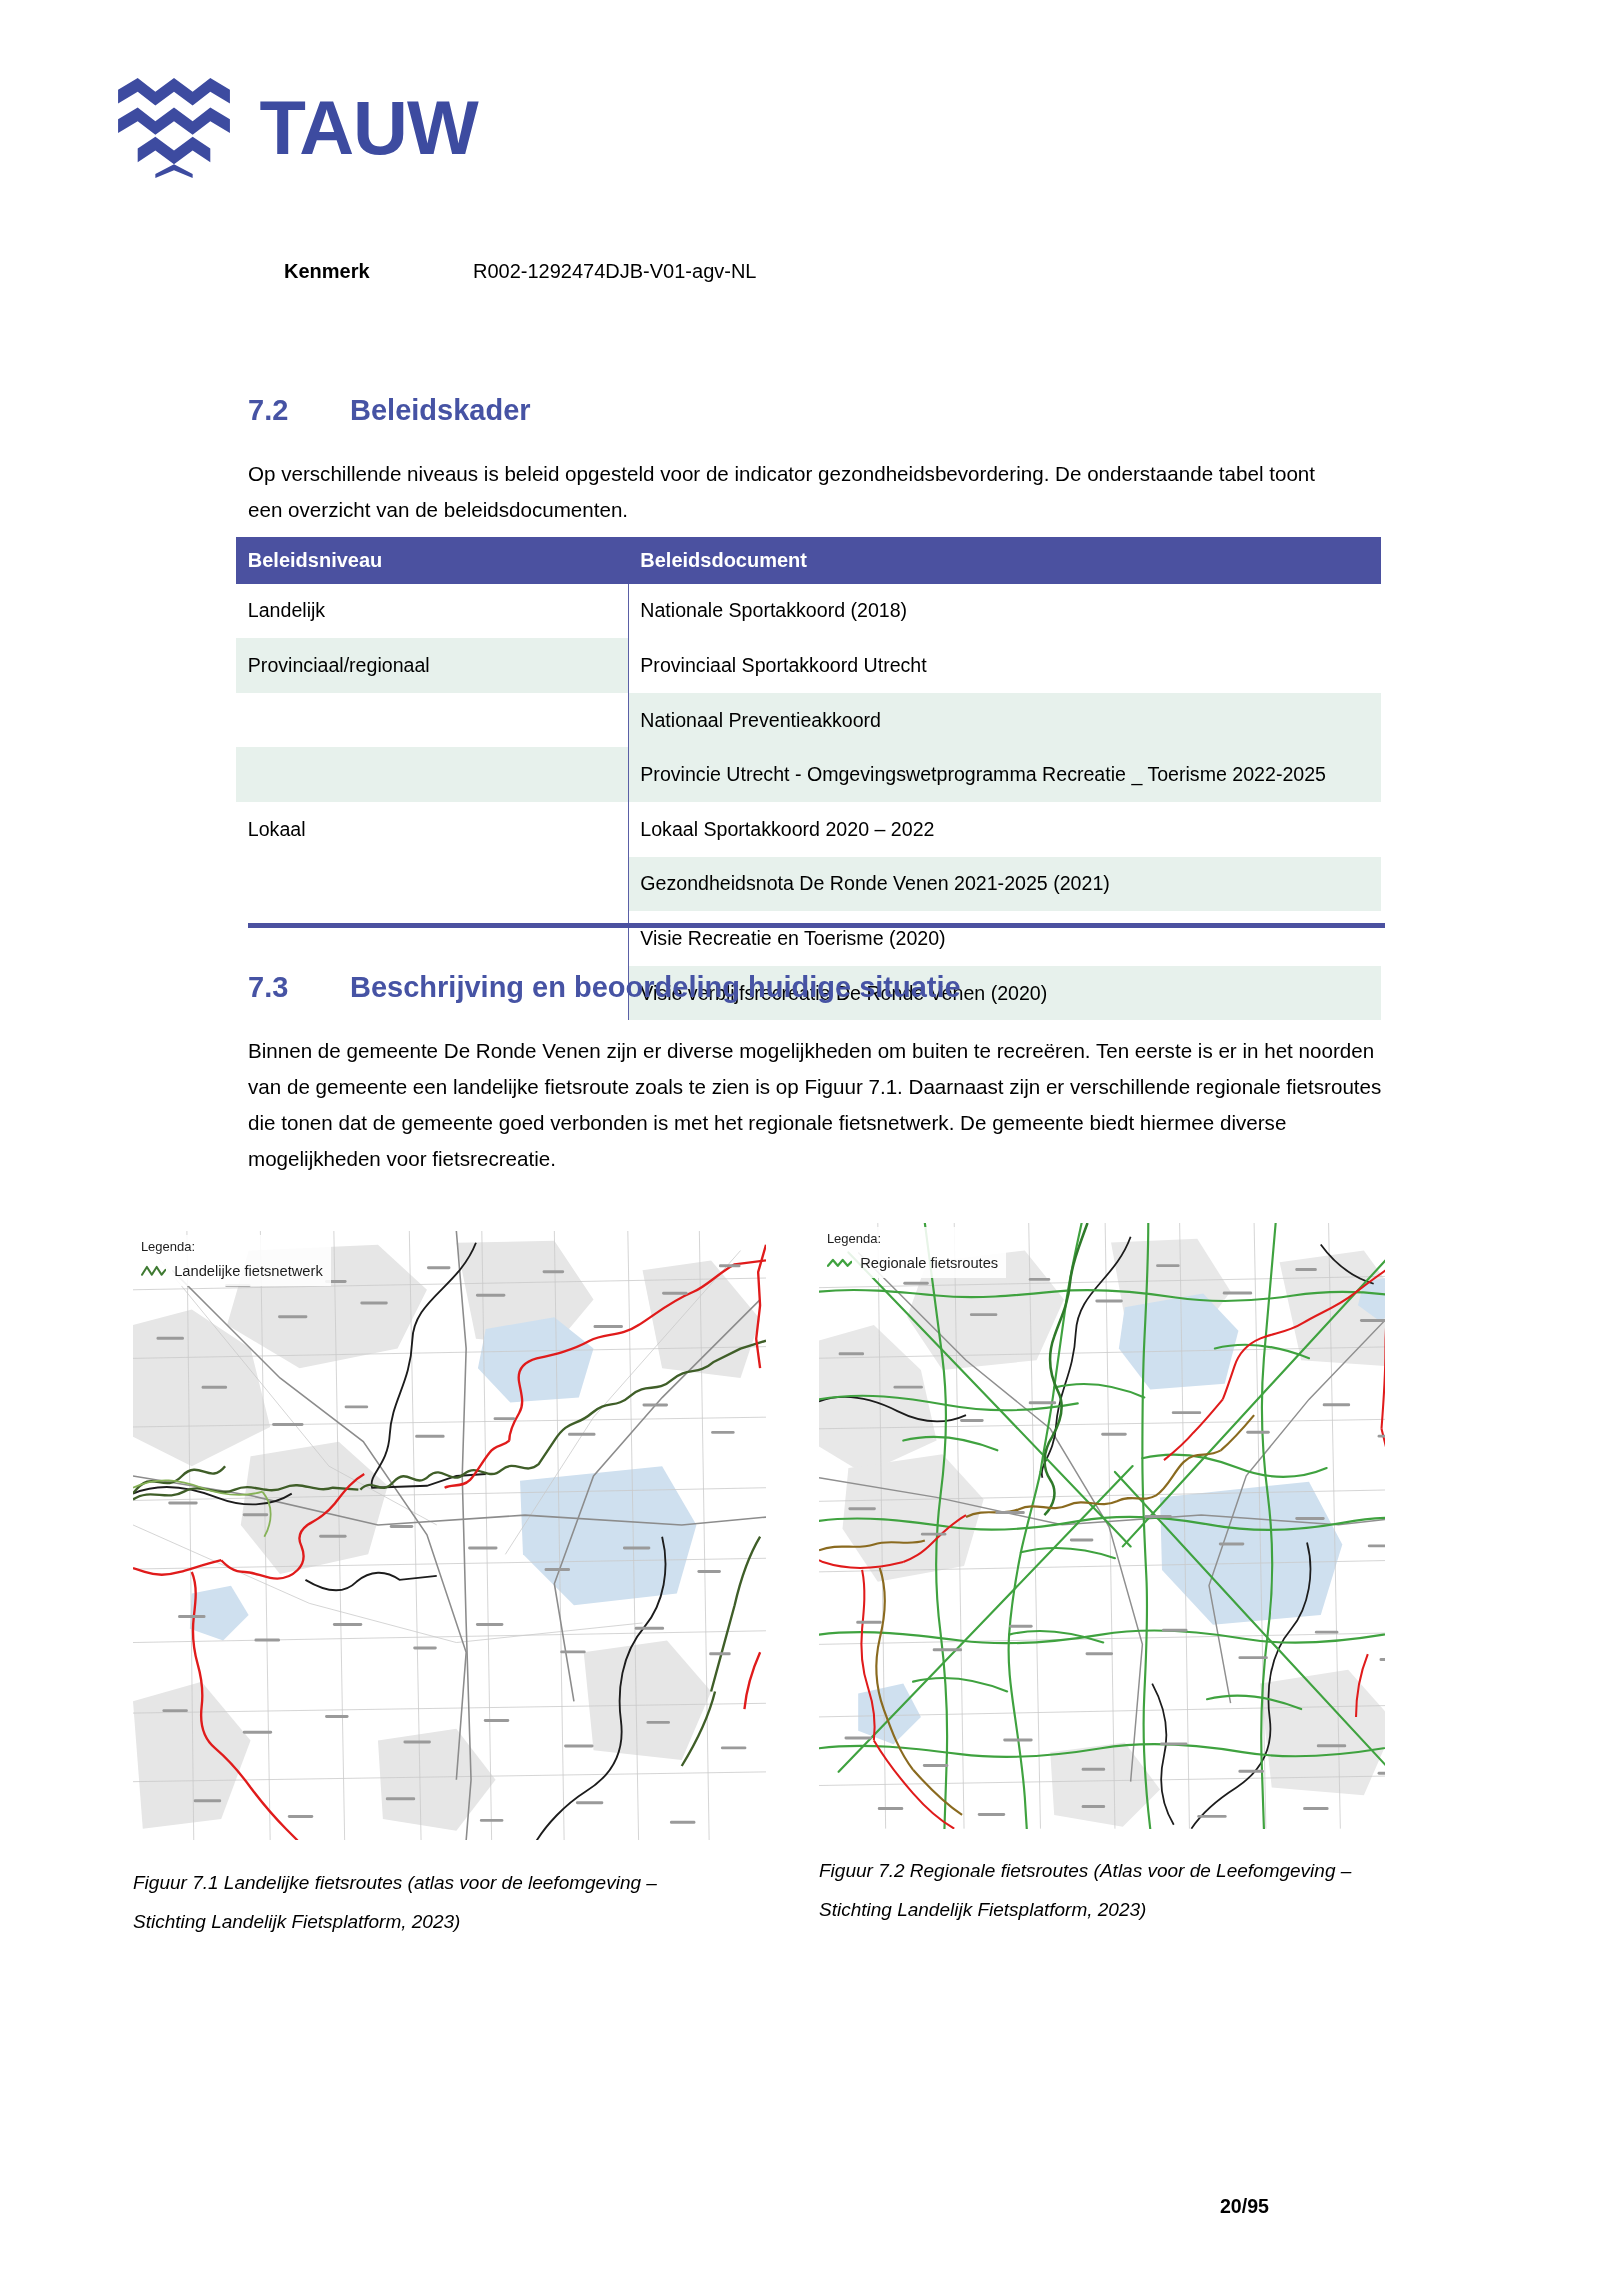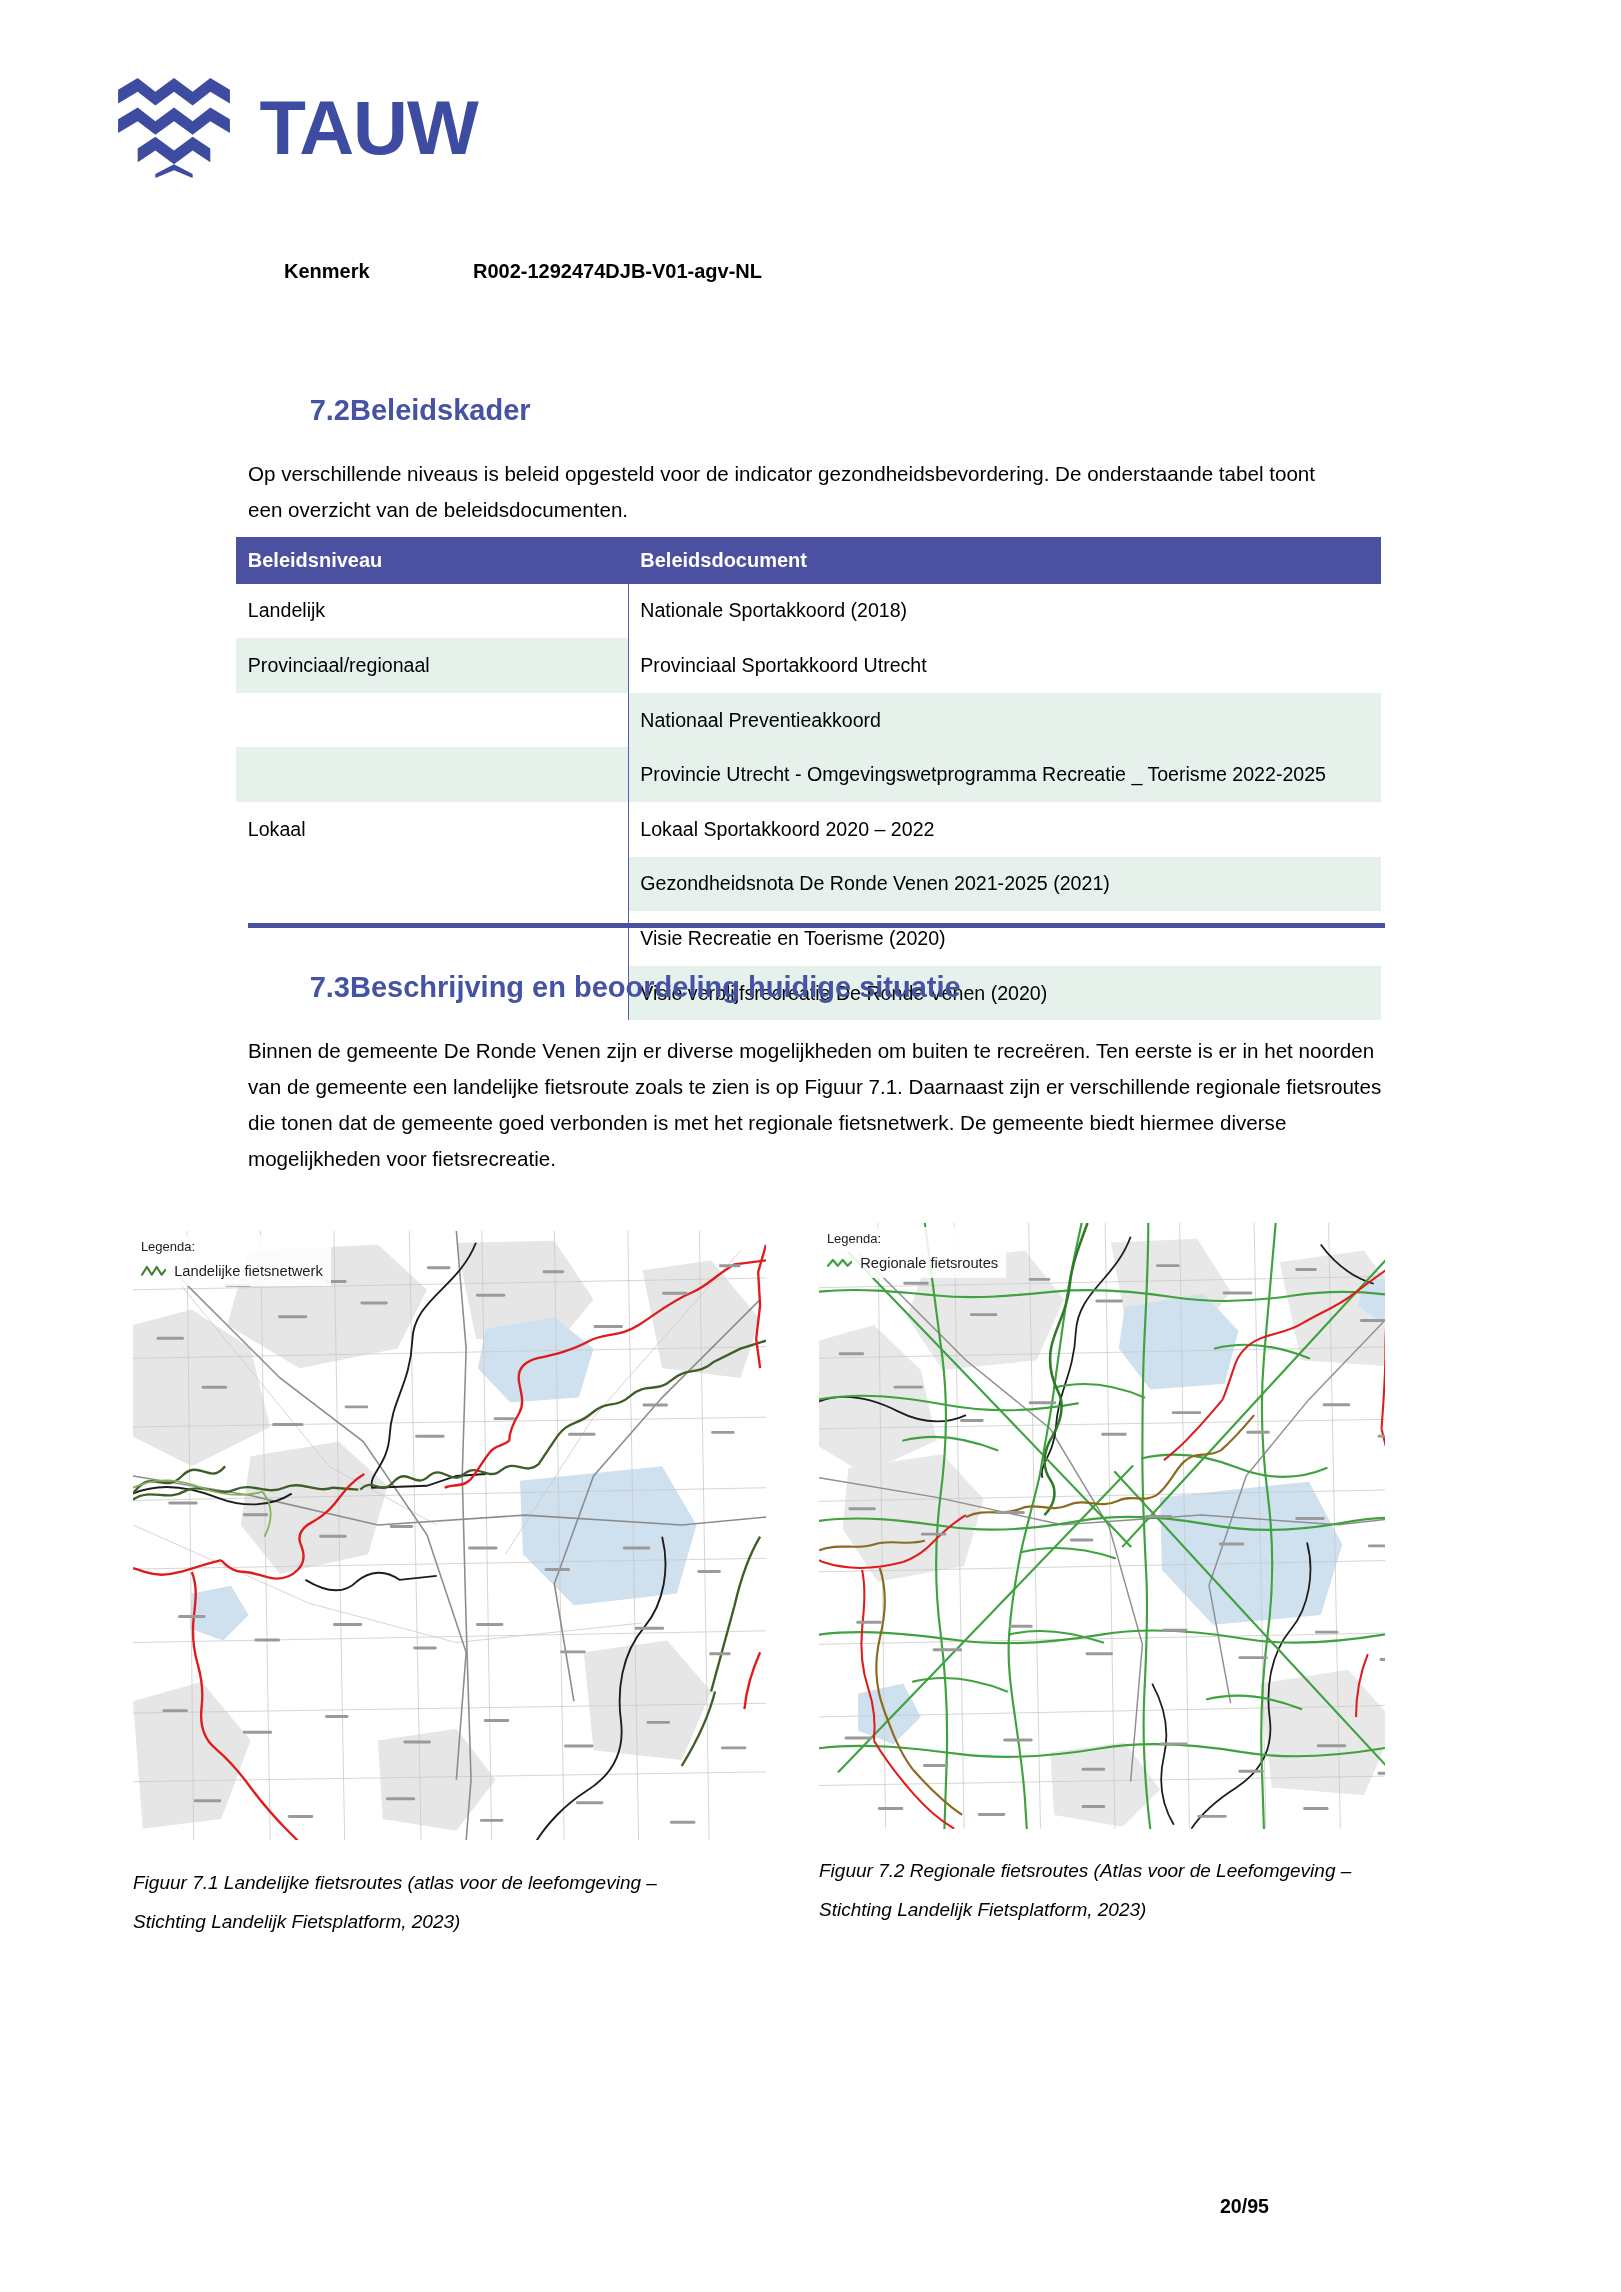--- a/index.html
+++ b/index.html
@@ -43,33 +43,32 @@
   
   .kenmerk-row {
     position: absolute;
     left: 248px;
     top: 258px;
     display: flex;
     font-size: 20px;
     line-height: 1.3;
   }
   .kenmerk-label { font-weight: 700; width: 189px; margin-left: 36px; }
-  .kenmerk-value { font-weight: 700; }
+  .kenmerk-value { font-weight: 400; }
 
   
   .h2 {
     position: absolute;
     left: 248px;
     display: flex;
     color: #4653a4;
     font-size: 29px;
     font-weight: 700;
     line-height: 1.25;
     white-space: nowrap;
-    text-align: right;
   }
   .h2 .num { width: 102px; }
   #heading-72 { top: 392px; }
   #heading-73 { top: 969px; }
 
   
   .body-par {
     position: absolute;
     left: 248px;
     font-size: 20.6px;

